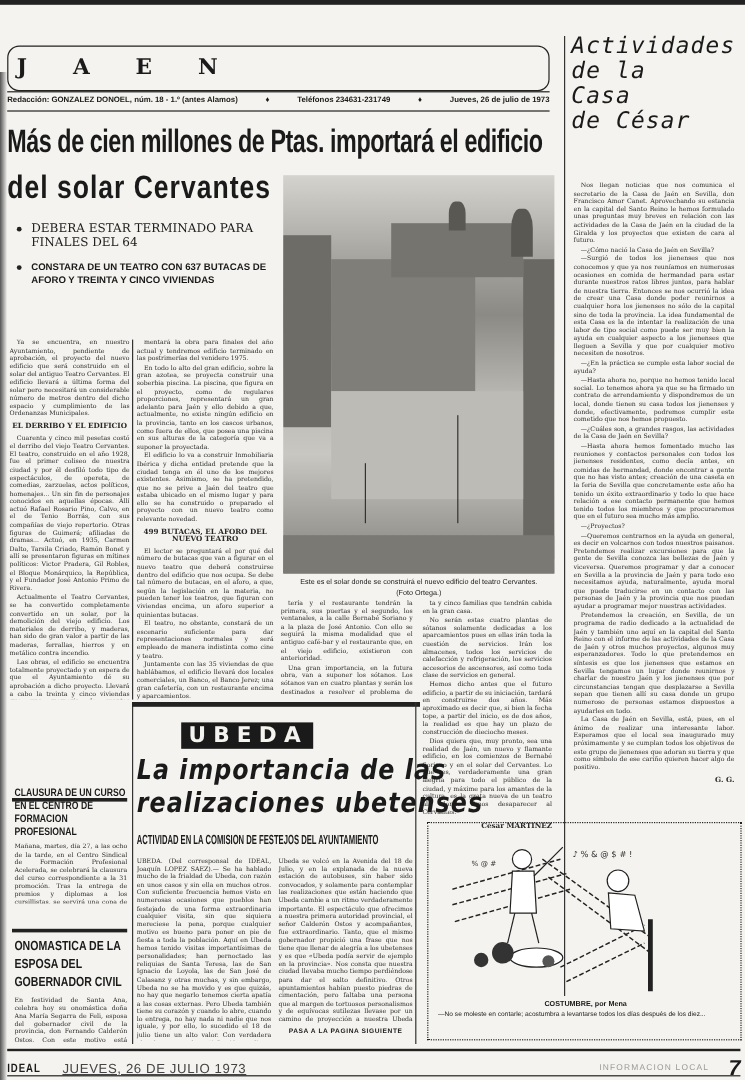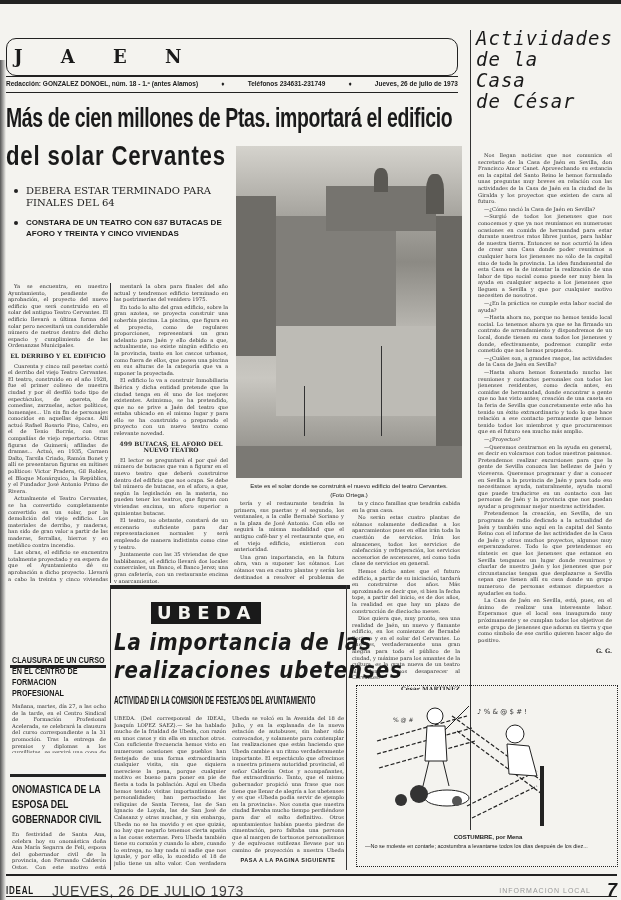--- a/index.html
+++ b/index.html
@@ -32,21 +32,21 @@
   .ubeda-frame { left: 110px; top: 585px; width: 240px; height: 4px; background: #222; }
   .ubeda-tag { left: 114px; top: 602px; width: 110px; height: 22px; background: #1a1a1a; color: #f4f3ef; font-family: "DejaVu Sans", sans-serif; font-weight: 900; font-size: 18px; letter-spacing: 6px; padding-left: 6px; line-height: 22px; margin-left: 37px; }
   .ubeda-title { left: 114px; top: 628px; font-family: "DejaVu Sans", sans-serif; font-weight: bold; font-style: italic; font-size: 23px; line-height: 28px; white-space: nowrap; transform: scaleX(0.86); transform-origin: left; letter-spacing: 1px; }
   .ubeda-sub { left: 114px; top: 694px; font-family: "Liberation Sans", sans-serif; font-weight: bold; font-size: 11px; white-space: nowrap; transform: scaleX(0.58); transform-origin: left; }
   .cartoon { left: 356px; top: 685px; width: 262px; height: 182px; border: 1.5px dotted #222; }
   .cartoon svg { position: absolute; left: 0; top: 0; }
   .cartoon-cap { position: absolute; left: 8px; top: 148px; width: 246px; font-family: "Liberation Sans", sans-serif; font-size: 5.5px; line-height: 7px; }
   .cartoon-cap .t { text-align: center; font-weight: bold; font-size: 6px; margin-bottom: 2px; }
   .footer { left: 6px; top: 880px; width: 611px; display: flex; align-items: center; font-family: "Liberation Sans", sans-serif; }
   .footer .brand { font-weight: bold; font-size: 10px; letter-spacing: 1px; transform: scaleX(0.8); transform-origin: left; width: 46px; }
-  .footer .date { font-size: 14px; color: #444; letter-spacing: 0.5px; }
+  .footer .date { font-size: 11px; color: #444; letter-spacing: 0.5px; text-decoration: underline; }
   .footer .section { margin-left: auto; font-size: 7px; color: #999; letter-spacing: 1px; margin-right: 16px; }
   .footer .page { font-weight: 900; font-size: 18px; font-style: italic; }
   .sig { font-weight: bold; text-align: right; font-size: 6px; margin-top: 5px; }
   .pasa { font-family: "Liberation Sans", sans-serif; font-weight: bold; font-size: 5.5px; text-align: center; margin-top: 4px; letter-spacing: 0.5px; }
 </style>
 </head>
 <body>
 
 <div class="abs top-edge"></div>
 <div class="abs left-edge"></div>

